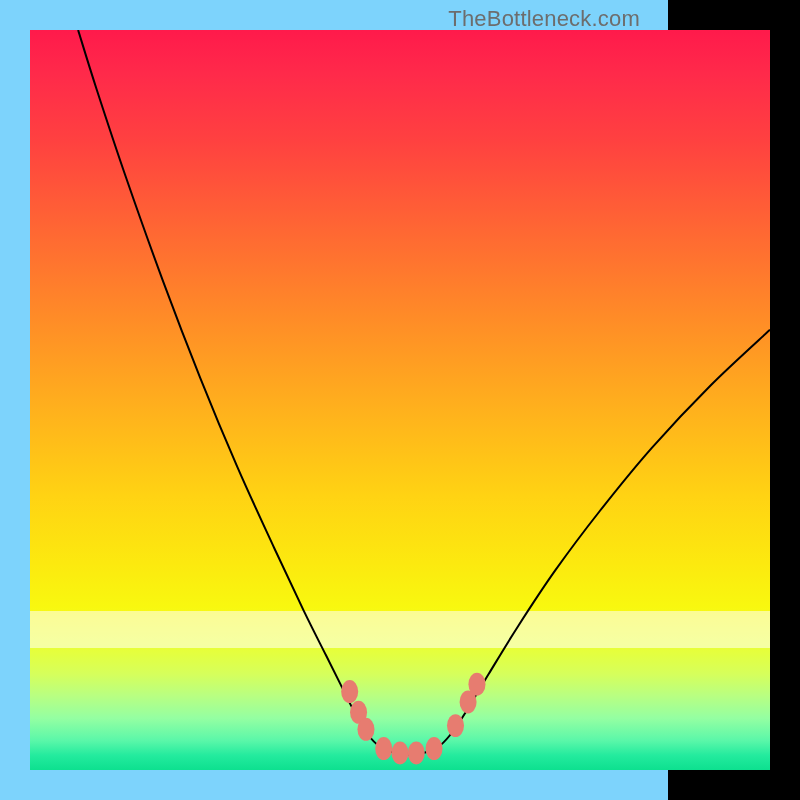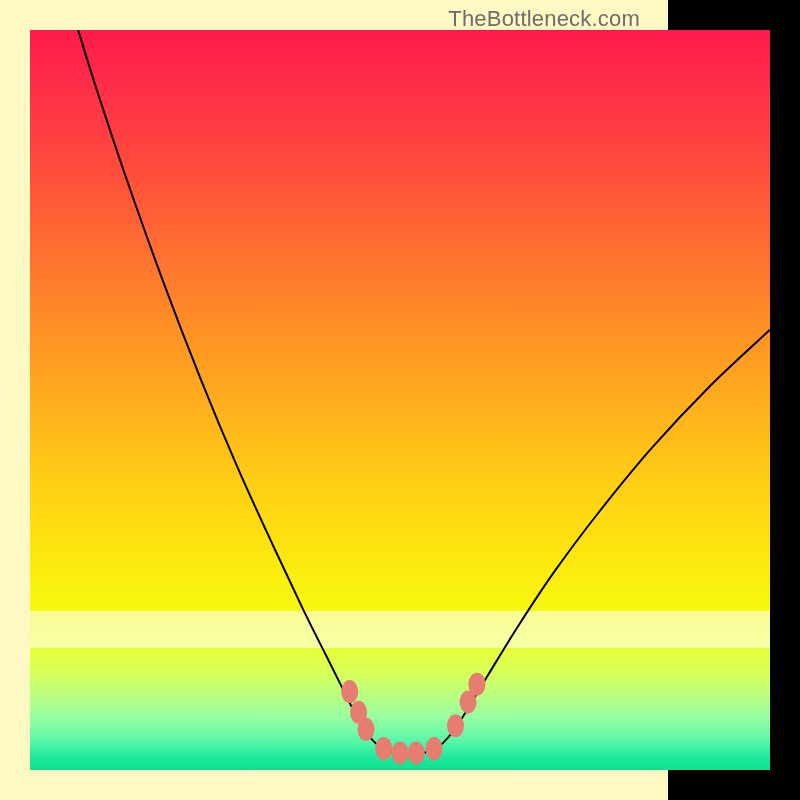--- a/index.html
+++ b/index.html
@@ -9,21 +9,21 @@
     height: 800px;
     overflow: hidden;
     background: #000;
     font-family: Arial, Helvetica, sans-serif;
   }
   .frame {
     position: absolute;
     top: 0; left: 0;
     width: 668px;
     height: 800px;
-    background: #fef9c3;
+    background: #7dd3fc;
   }
   .plot {
     position: absolute;
     top: 30px;
     left: 30px;
     width: 740px;
     height: 740px;
     background: linear-gradient(to bottom,
       #ff1a4b 0%,
       #ff2a4a 6%,

